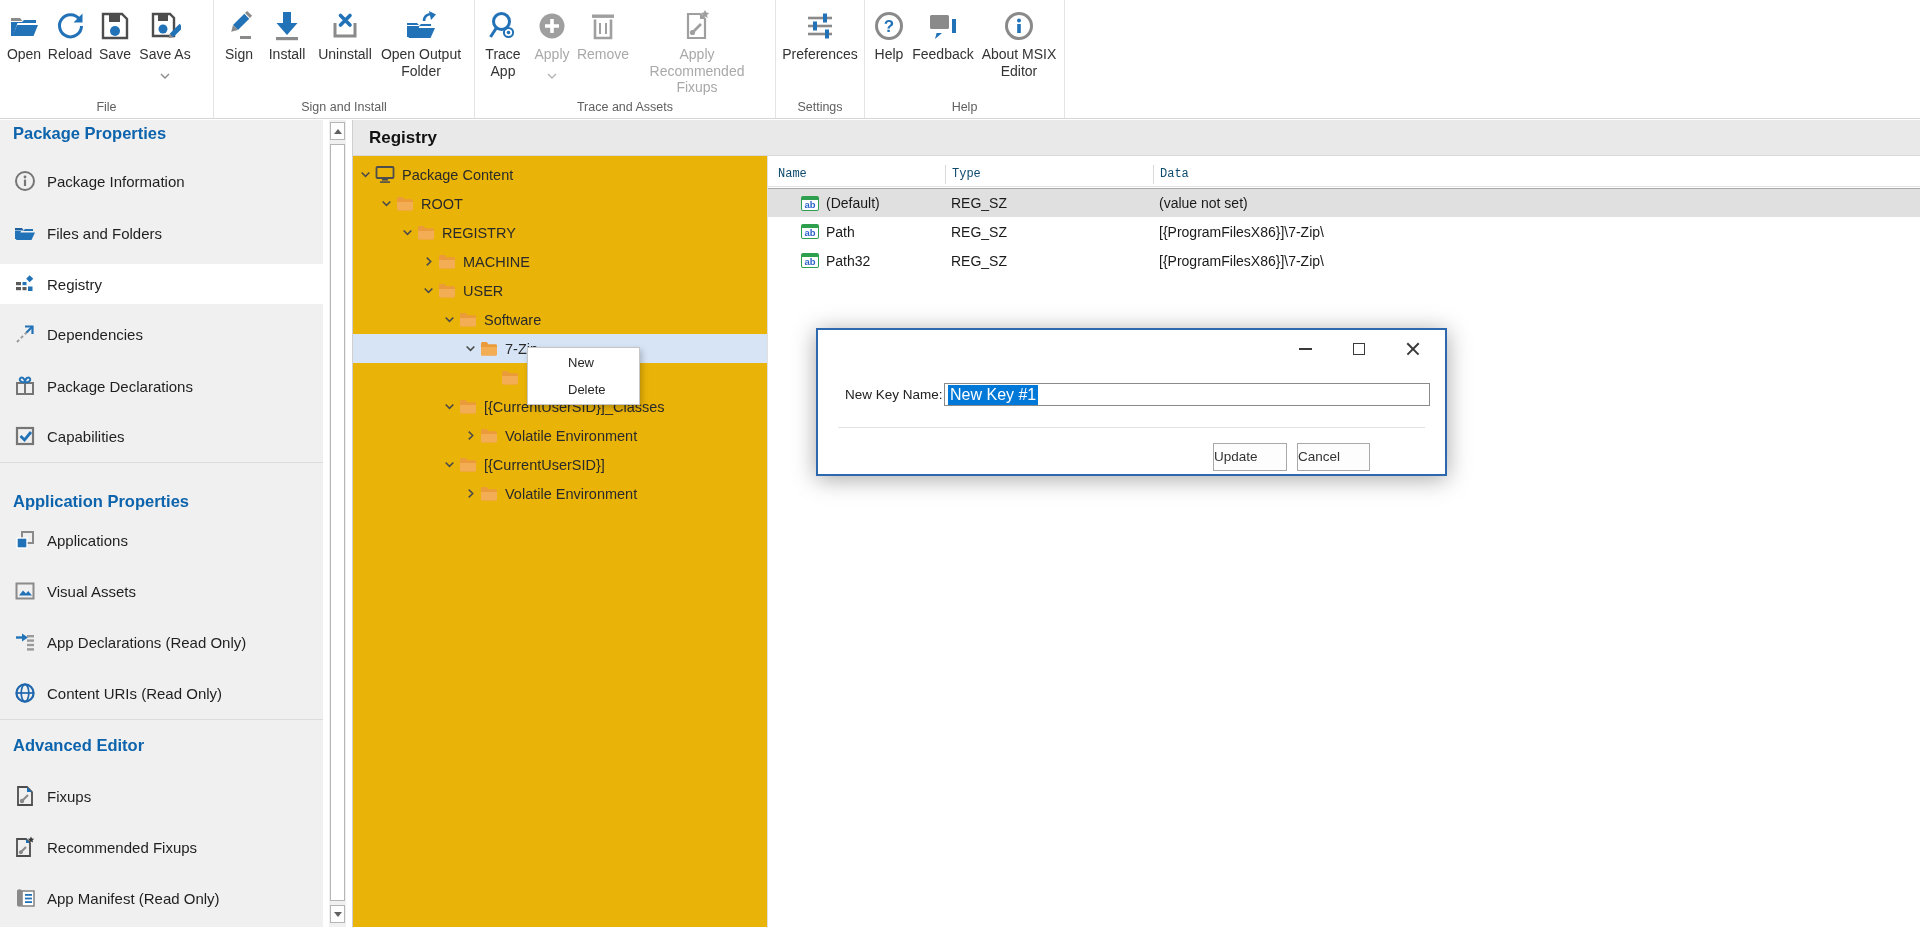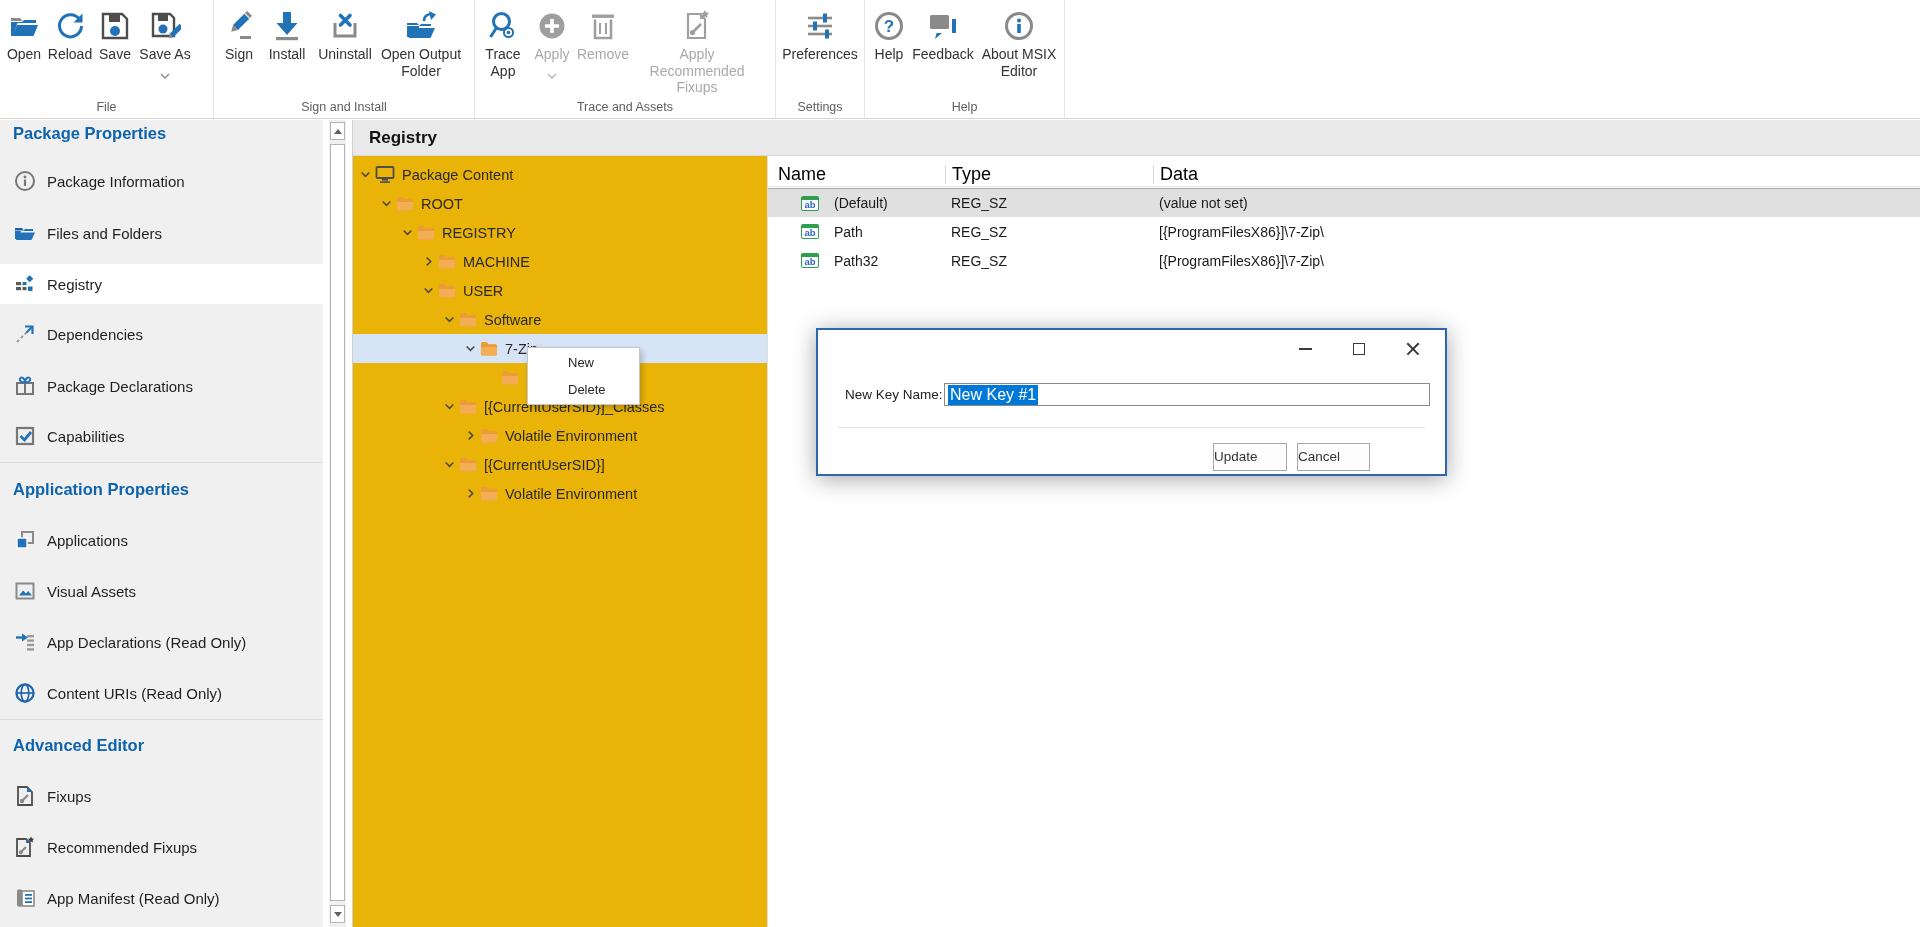--- a/index.html
+++ b/index.html
@@ -44,29 +44,29 @@
   .main-header .title { font-size:17px; font-weight:bold; color:#111; margin-left:16px; }
 
   .tree-panel { position:absolute; left:353px; top:156px; width:414px; bottom:0; background:#eab308; overflow:hidden; }
   .trow { position:absolute; left:0; right:0; height:29px; display:flex; align-items:center; font-size:14.5px; color:#2a2a2a; }
   .trow.sel { background:#d6e4f5; }
   .tchev { width:14px; display:flex; justify-content:center; flex:0 0 auto; }
   .ticon { margin-left:3px; margin-right:7px; flex:0 0 auto; display:flex; }
 
   .list-panel { position:absolute; left:767px; top:156px; right:0; bottom:0; background:#fff; border-left:1px solid #e0e0e0; }
   .lheader { position:absolute; top:6px; left:0; right:0; height:25px; display:grid;
-             grid-template-columns:177px 208px 1fr; align-items:center; font-size:18px; color:#000000;
-             border-bottom:1px solid #e3e3e3; }
+             grid-template-columns:177px 208px 1fr; align-items:center; font-size:12px; color:#0c4a6e;
+             border-bottom:1px solid #e3e3e3;font-family:Liberation Mono, monospace; }
   .lheader .hcell { padding-left:6px; height:19px; line-height:19px; }
   .lheader .hcell.first { padding-left:10px; border-left:none; }
   .lheader .hcell + .hcell { border-left:1px solid #d9d9d9; }
   .lrow { position:absolute; left:0; right:0; height:29px; display:grid; grid-template-columns:177px 208px 1fr;
           align-items:center; font-size:14px; color:#1a1a1a; }
   .lrow.sel { background:#e0e0e0; border-top:1px solid #ababab; }
-  .lrow .ncell { padding-left:33px; display:flex; align-items:center;gap:8px; }
+  .lrow .ncell { padding-left:33px; display:flex; align-items:center; }
   .lrow .cell { padding-left:6px; }
   .ab-icon { display:inline-block; width:18px; height:15px; background:#fff; border:1px solid #2e9e4f;
              border-top:4px solid #2e9e4f; border-radius:2px; color:#2b63c9; font-weight:bold;
              font-size:9.5px; line-height:9px; text-align:center; margin-right:7px; }
 
   
   .ctx-menu { position:absolute; left:527px; top:347px; width:113px; background:#fff;
               border:1px solid #c6c6c6; box-shadow:2px 3px 6px rgba(0,0,0,0.22); padding:1px 0; }
   .ctx-item { height:27px; line-height:27px; padding-left:40px; font-size:13px; color:#262626; cursor:default; }
 
@@ -380,21 +380,21 @@
     <span class="sicon">
       <svg width="22" height="22" viewBox="0 0 22 22">
           <rect x="3" y="3" width="16" height="16" fill="none" stroke="#767676" stroke-width="2.2"></rect>
           <path d="M6.5 11l4 4 6.5-8" stroke="#2272b8" stroke-width="2.8" fill="none"></path>
         </svg>
     </span>
     <span class="slabel">Capabilities</span>
   </div>
 
   <div class="ssep" style="top:342px"></div>
-  <div class="sheading" style="top:360px">Application Properties</div>
+  <div class="sheading" style="top:372px">Application Properties</div>
 
   <div class="sitem" style="top:400px">
     <span class="sicon">
       <svg width="22" height="22" viewBox="0 0 22 22">
           <rect x="8" y="3" width="11" height="11" fill="none" stroke="#8a8a8a" stroke-width="2"></rect>
           <rect x="3" y="9" width="10" height="10" fill="#2272b8" stroke="#fff" stroke-width="1.4"></rect>
         </svg>
     </span>
     <span class="slabel">Applications</span>
   </div>

